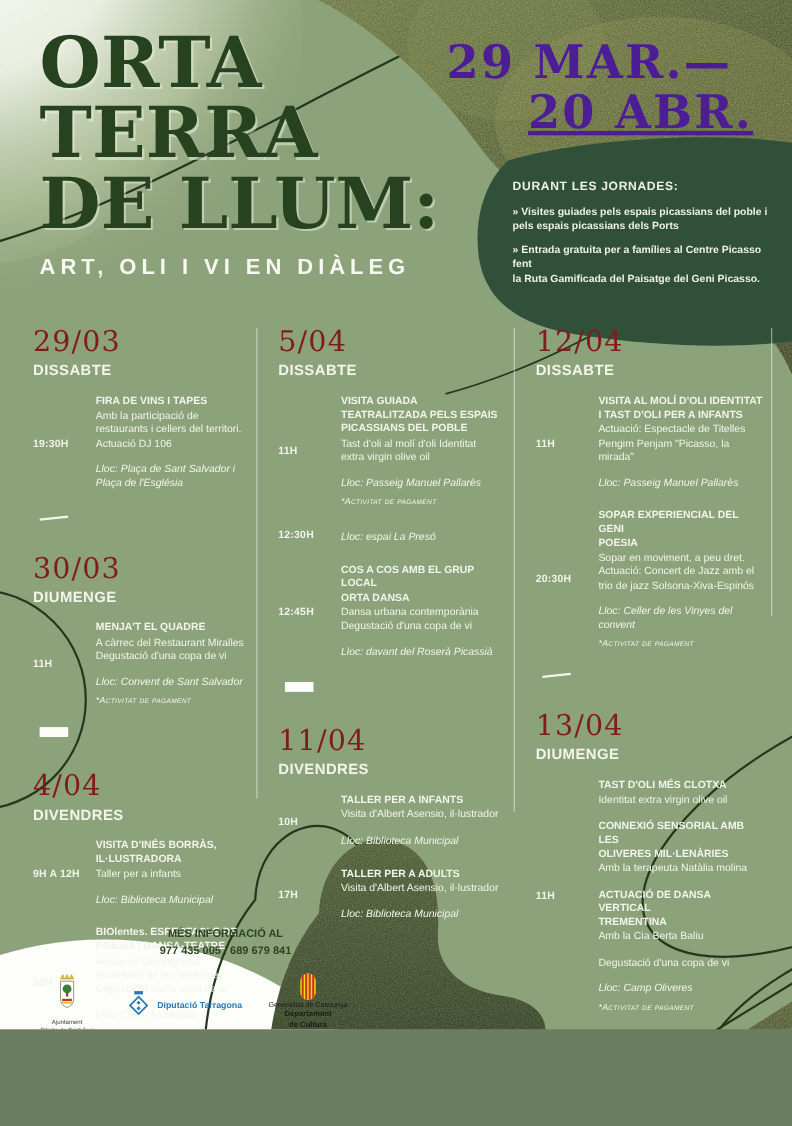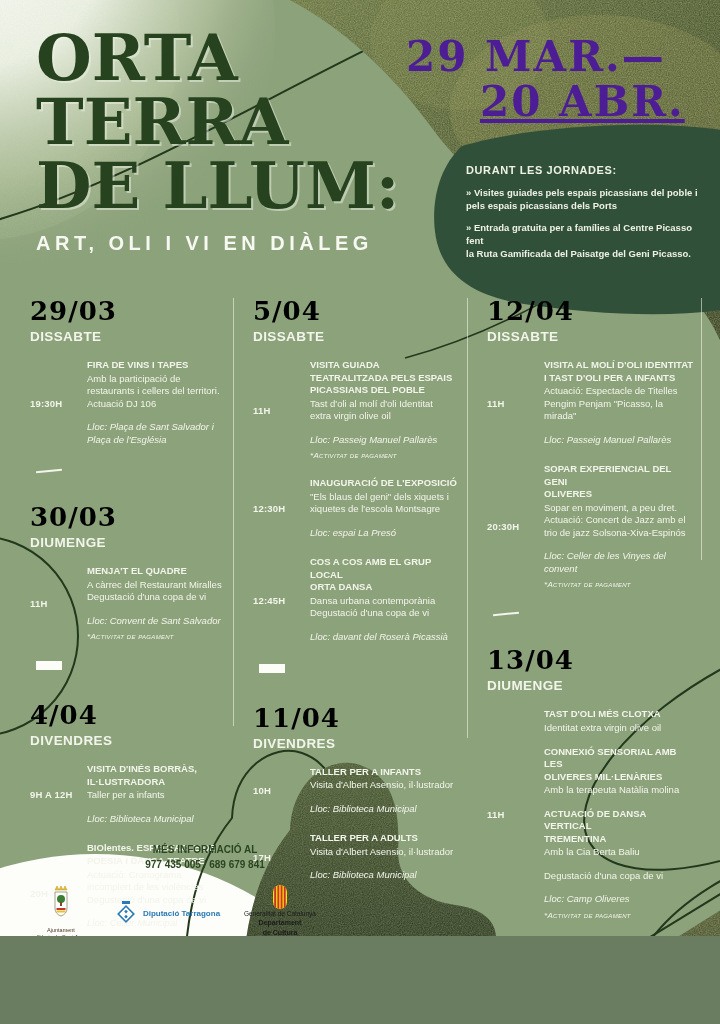--- a/index.html
+++ b/index.html
@@ -40,21 +40,21 @@
   .schedule{left:30px;top:296px;width:668px;display:flex;color:#f2f5ea;}
   .schedule-col{min-width:0;}
   .schedule-col:nth-child(1){width:196px;margin-right:27px;}
   .schedule-col:nth-child(2){width:207px;margin-right:27px;}
   .schedule-col:nth-child(3){width:208px;}
   .sep-v{position:absolute;width:1px;background:rgba(248,250,242,.55);z-index:1;}
   .sep-v1{left:233px;top:298px;height:428px;}
   .sep-v2{left:467px;top:298px;height:440px;}
   .sep-v3{left:701px;top:298px;height:262px;}
 
-  .day-date{font-family:"DejaVu Serif",serif;font-weight:700;font-size:26px;letter-spacing:1px;color:#000000;}
+  .day-date{font-family:"DejaVu Serif",serif;font-weight:400;font-size:26px;letter-spacing:1px;color:#7f1d1d;}
   .day-weekday{font-size:13.5px;font-weight:700;letter-spacing:.4px;margin:3px 0 15px;}
   .event{display:flex;margin-bottom:17px;align-items:center;}
   .ev-time{width:57px;flex:none;font-size:9.5px;font-weight:700;padding-top:1px;letter-spacing:.2px;}
   .ev-content{flex:1;min-width:0;}
   .ev-part{margin-bottom:11px;}
   .ev-part:last-child{margin-bottom:0;}
   .ev-title{font-size:9.5px;font-weight:700;line-height:1.32;white-space:pre-line;}
   .ev-desc{font-size:9.5px;line-height:1.32;white-space:pre-line;margin-top:1px;}
   .ev-loc{font-size:9.5px;font-style:italic;line-height:1.32;margin-top:6px;white-space:pre-line;}
   .ev-paid{font-size:8px;font-style:italic;font-variant:small-caps;letter-spacing:.3px;margin-top:5px;}
@@ -262,25 +262,20 @@
               <div class="ev-desc">Tast d'oli al molí d'oli Identitat
 extra virgin olive oil</div>
             </div>
             <div class="ev-loc">Lloc: Passeig Manuel Pallarès</div>
             <div class="ev-paid">*Activitat de pagament</div>
           </div>
         </div>
         <div class="event">
           <div class="ev-time">12:30H</div>
           <div class="ev-content">
-            <div class="ev-part">
-              <div class="ev-title">INAUGURACIÓ DE L'EXPOSICIÓ</div>
-              <div class="ev-desc">"Els blaus del geni" dels xiquets i
-xiquetes de l'escola Montsagre</div>
-            </div>
             <div class="ev-loc">Lloc: espai La Presó</div>
           </div>
         </div>
         <div class="event">
           <div class="ev-time">12:45H</div>
           <div class="ev-content">
             <div class="ev-part">
               <div class="ev-title">COS A COS AMB EL GRUP LOCAL
 ORTA DANSA</div>
               <div class="ev-desc">Dansa urbana contemporània
@@ -327,21 +322,21 @@
 mirada"</div>
             </div>
             <div class="ev-loc">Lloc: Passeig Manuel Pallarès</div>
           </div>
         </div>
         <div class="event">
           <div class="ev-time">20:30H</div>
           <div class="ev-content">
             <div class="ev-part">
               <div class="ev-title">SOPAR EXPERIENCIAL DEL GENI
-OLIVERES</div>
+POESIA</div>
               <div class="ev-desc">Sopar en moviment, a peu dret.
 Actuació: Concert de Jazz amb el
 trio de jazz Solsona-Xiva-Espinós</div>
             </div>
             <div class="ev-loc">Lloc: Celler de les Vinyes del
 convent</div>
             <div class="ev-paid">*Activitat de pagament</div>
           </div>
         </div>
         <div class="sep-line"></div>

